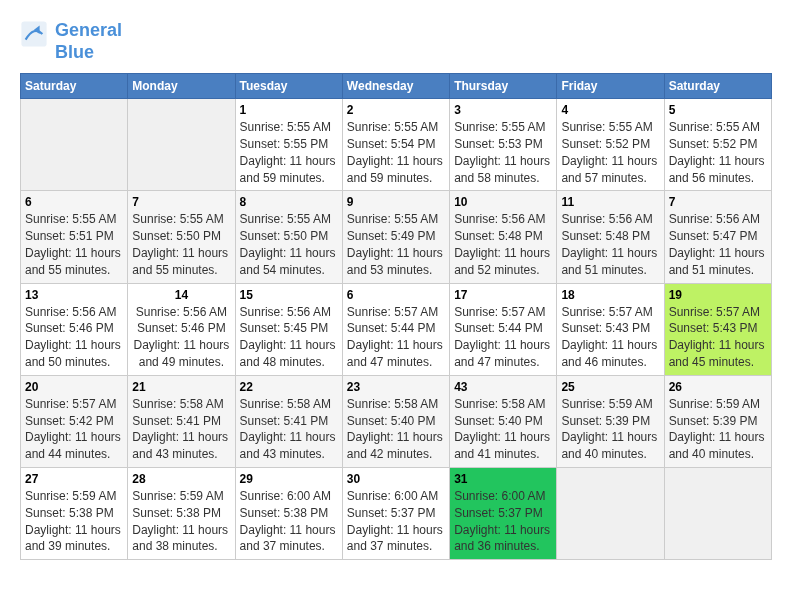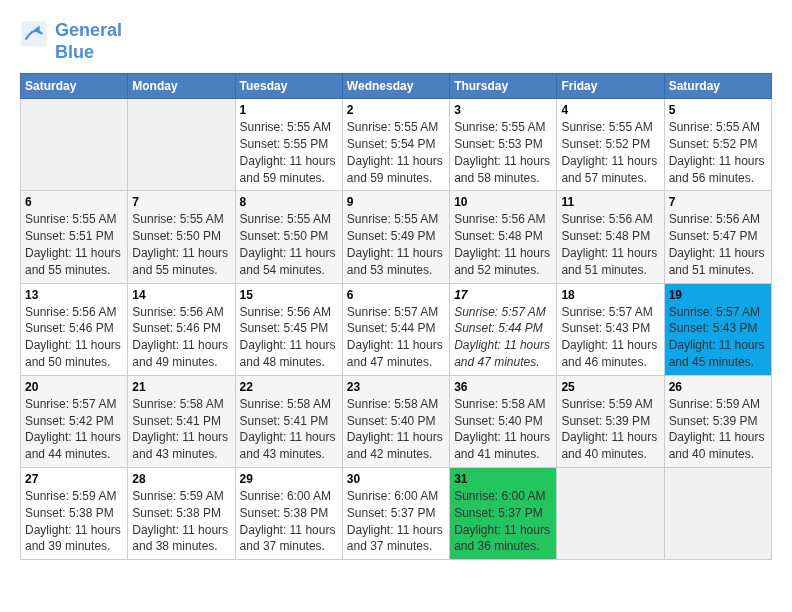--- a/index.html
+++ b/index.html
@@ -199,51 +199,51 @@
 Daylight: 11 hours and 51 minutes.</div>
         </td>
       </tr>
       <tr>
         <td style="background: rgb(255, 255, 255);">
           <span class="day-num">13</span>
           <div class="day-info" style="white-space: pre-line;">Sunrise: 5:56 AM
 Sunset: 5:46 PM
 Daylight: 11 hours and 50 minutes.</div>
         </td>
-        <td style="background: rgb(255, 255, 255);">
+        <td style="background: rgb(255, 255, 255); text-align: center;">
           <span class="day-num">14</span>
           <div class="day-info" style="white-space: pre-line;">Sunrise: 5:56 AM
 Sunset: 5:46 PM
 Daylight: 11 hours and 49 minutes.</div>
         </td>
         <td style="background: rgb(255, 255, 255);">
           <span class="day-num">15</span>
           <div class="day-info" style="white-space: pre-line;">Sunrise: 5:56 AM
 Sunset: 5:45 PM
 Daylight: 11 hours and 48 minutes.</div>
         </td>
         <td style="background: rgb(255, 255, 255);">
           <span class="day-num">6</span>
           <div class="day-info" style="white-space: pre-line;">Sunrise: 5:57 AM
 Sunset: 5:44 PM
 Daylight: 11 hours and 47 minutes.</div>
         </td>
-        <td style="background: rgb(255, 255, 255); font-style: italic;">
+        <td style="background: rgb(255, 255, 255);">
           <span class="day-num">17</span>
           <div class="day-info" style="white-space: pre-line;">Sunrise: 5:57 AM
 Sunset: 5:44 PM
 Daylight: 11 hours and 47 minutes.</div>
         </td>
         <td style="background: rgb(255, 255, 255); margin-top: 11px;">
           <span class="day-num">18</span>
           <div class="day-info" style="white-space: pre-line;">Sunrise: 5:57 AM
 Sunset: 5:43 PM
 Daylight: 11 hours and 46 minutes.</div>
         </td>
-        <td style="background: #0ea5e9;">
+        <td style="background: #bef264;">
           <span class="day-num">19</span>
           <div class="day-info" style="white-space: pre-line;">Sunrise: 5:57 AM
 Sunset: 5:43 PM
 Daylight: 11 hours and 45 minutes.</div>
         </td>
       </tr>
       <tr>
         <td style="background: rgb(245, 245, 245);">
           <span class="day-num">20</span>
           <div class="day-info" style="white-space: pre-line;">Sunrise: 5:57 AM
@@ -262,21 +262,21 @@
 Sunset: 5:41 PM
 Daylight: 11 hours and 43 minutes.</div>
         </td>
         <td style="background: rgb(245, 245, 245);">
           <span class="day-num">23</span>
           <div class="day-info" style="white-space: pre-line;">Sunrise: 5:58 AM
 Sunset: 5:40 PM
 Daylight: 11 hours and 42 minutes.</div>
         </td>
         <td style="background: rgb(245, 245, 245);">
-          <span class="day-num">36</span>
+          <span class="day-num">43</span>
           <div class="day-info" style="white-space: pre-line;">Sunrise: 5:58 AM
 Sunset: 5:40 PM
 Daylight: 11 hours and 41 minutes.</div>
         </td>
         <td style="background: rgb(245, 245, 245);">
           <span class="day-num">25</span>
           <div class="day-info" style="white-space: pre-line;">Sunrise: 5:59 AM
 Sunset: 5:39 PM
 Daylight: 11 hours and 40 minutes.</div>
         </td>

